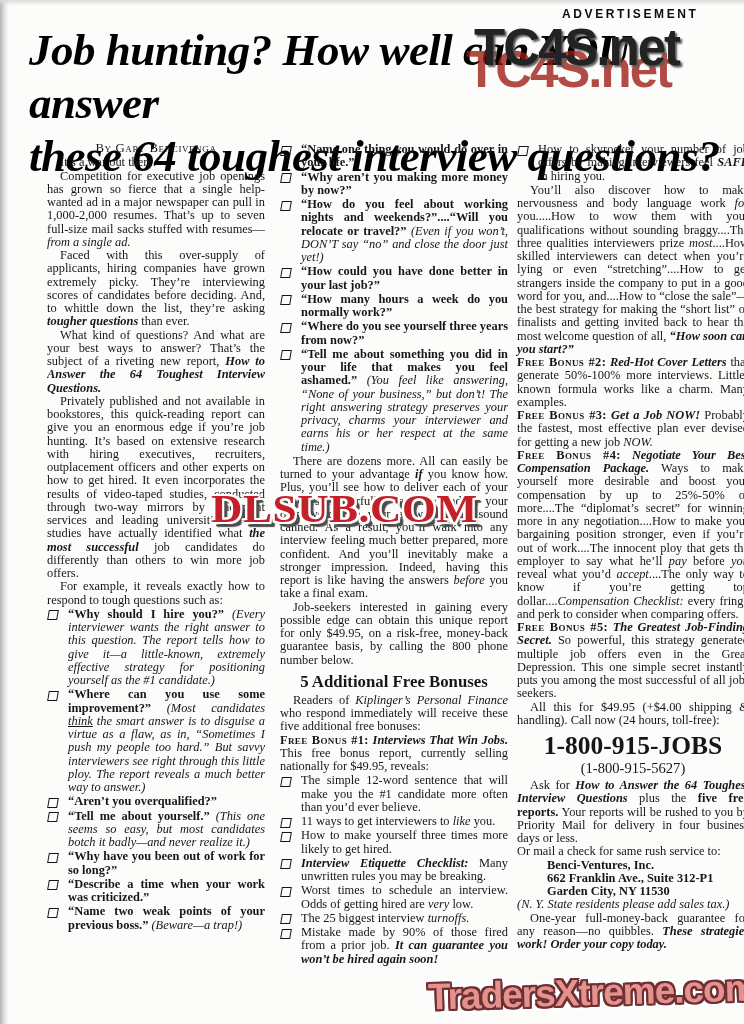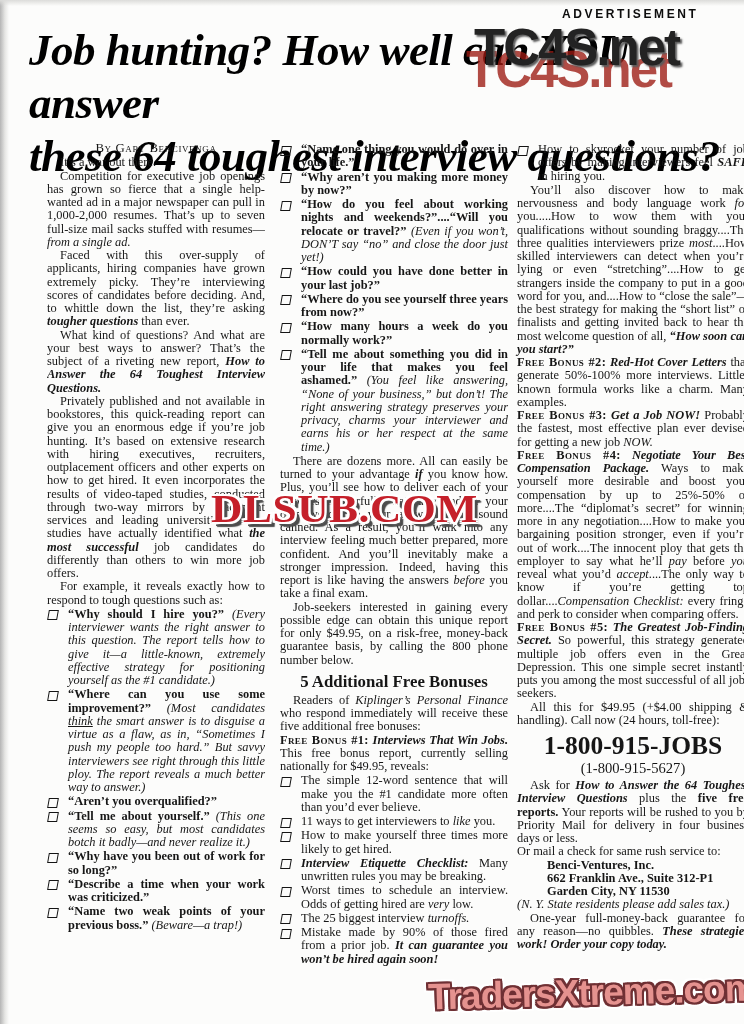--- a/index.html
+++ b/index.html
@@ -101,22 +101,22 @@
         <div class="blk check"><span class="cb"></span><span class="ct"><span class="s-b">“Tell me about yourself.”</span><span class="s-i"> (This one seems so easy, but most candidates botch it badly—and never realize it.)</span></span></div>
         <div class="blk check"><span class="cb"></span><span class="ct"><span class="s-b">“Why have you been out of work for so long?”</span></span></div>
         <div class="blk check"><span class="cb"></span><span class="ct"><span class="s-b">“Describe a time when your work was criticized.”</span></span></div>
         <div class="blk check"><span class="cb"></span><span class="ct"><span class="s-b">“Name two weak points of your previous boss.”</span><span class="s-i"> (Beware—a trap!)</span></span></div>
       </div>
     <div class="col col-2">
         <div class="blk check"><span class="cb"></span><span class="ct"><span class="s-b">“Name one thing you would do over in your life.”</span></span></div>
         <div class="blk check"><span class="cb"></span><span class="ct"><span class="s-b">“Why aren’t you making more money by now?”</span></span></div>
         <div class="blk check"><span class="cb"></span><span class="ct"><span class="s-b">“How do you feel about working nights and weekends?”....“Will you relocate or travel?”</span><span class="s-i"> (Even if you won’t, DON’T say “no” and close the door just yet!)</span></span></div>
         <div class="blk check"><span class="cb"></span><span class="ct"><span class="s-b">“How could you have done better in your last job?”</span></span></div>
+        <div class="blk check"><span class="cb"></span><span class="ct"><span class="s-b">“How many hours a week do you normally work?”</span></span></div>
         <div class="blk check"><span class="cb"></span><span class="ct"><span class="s-b">“Where do you see yourself three years from now?”</span></span></div>
-        <div class="blk check"><span class="cb"></span><span class="ct"><span class="s-b">“How many hours a week do you normally work?”</span></span></div>
         <div class="blk check"><span class="cb"></span><span class="ct"><span class="s-b">“Tell me about something you did in your life that makes you feel ashamed.”</span><span class="s-i"> (You feel like answering, “None of your business,” but don’t! The right answering strategy preserves your privacy, charms your interviewer and earns his or her respect at the same time.)</span></span></div>
         <p class="blk p"><span class="s-n">There are dozens more. All can easily be turned to your advantage </span><span class="s-bi">if</span><span class="s-n"> you know how. Plus, you’ll see how to deliver each of your answers masterfully, naturally and in your own words, so your answers don’t sound canned. As a result, you’ll walk into any interview feeling much better prepared, more confident. And you’ll inevitably make a stronger impression. Indeed, having this report is like having the answers </span><span class="s-i">before</span><span class="s-n"> you take a final exam.</span></p>
         <p class="blk p"><span class="s-n">Job-seekers interested in gaining every possible edge can obtain this unique report for only $49.95, on a risk-free, money-back guarantee basis, by calling the 800 phone number below.</span></p>
         <h3 class="blk h2"><span class="s-b">5 Additional Free Bonuses</span></h3>
         <p class="blk p"><span class="s-n">Readers of </span><span class="s-i">Kiplinger’s Personal Finance</span><span class="s-n"> who respond immediately will receive these five additional free bonuses:</span></p>
         <p class="blk p0"><span class="s-scb">Free Bonus #1:</span><span class="s-n"> </span><span class="s-bi">Interviews That Win Jobs.</span><span class="s-n"> This free bonus report, currently selling nationally for $49.95, reveals:</span></p>
         <div class="blk check"><span class="cb"></span><span class="ct"><span class="s-n">The simple 12-word sentence that will make you the #1 candidate more often than you’d ever believe.</span></span></div>
         <div class="blk check"><span class="cb"></span><span class="ct"><span class="s-n">11 ways to get interviewers to </span><span class="s-i">like</span><span class="s-n"> you.</span></span></div>
         <div class="blk check"><span class="cb"></span><span class="ct"><span class="s-n">How to make yourself three times more likely to get hired.</span></span></div>
         <div class="blk check"><span class="cb"></span><span class="ct"><span class="s-bi">Interview Etiquette Checklist:</span><span class="s-n"> Many unwritten rules you may be breaking.</span></span></div>

